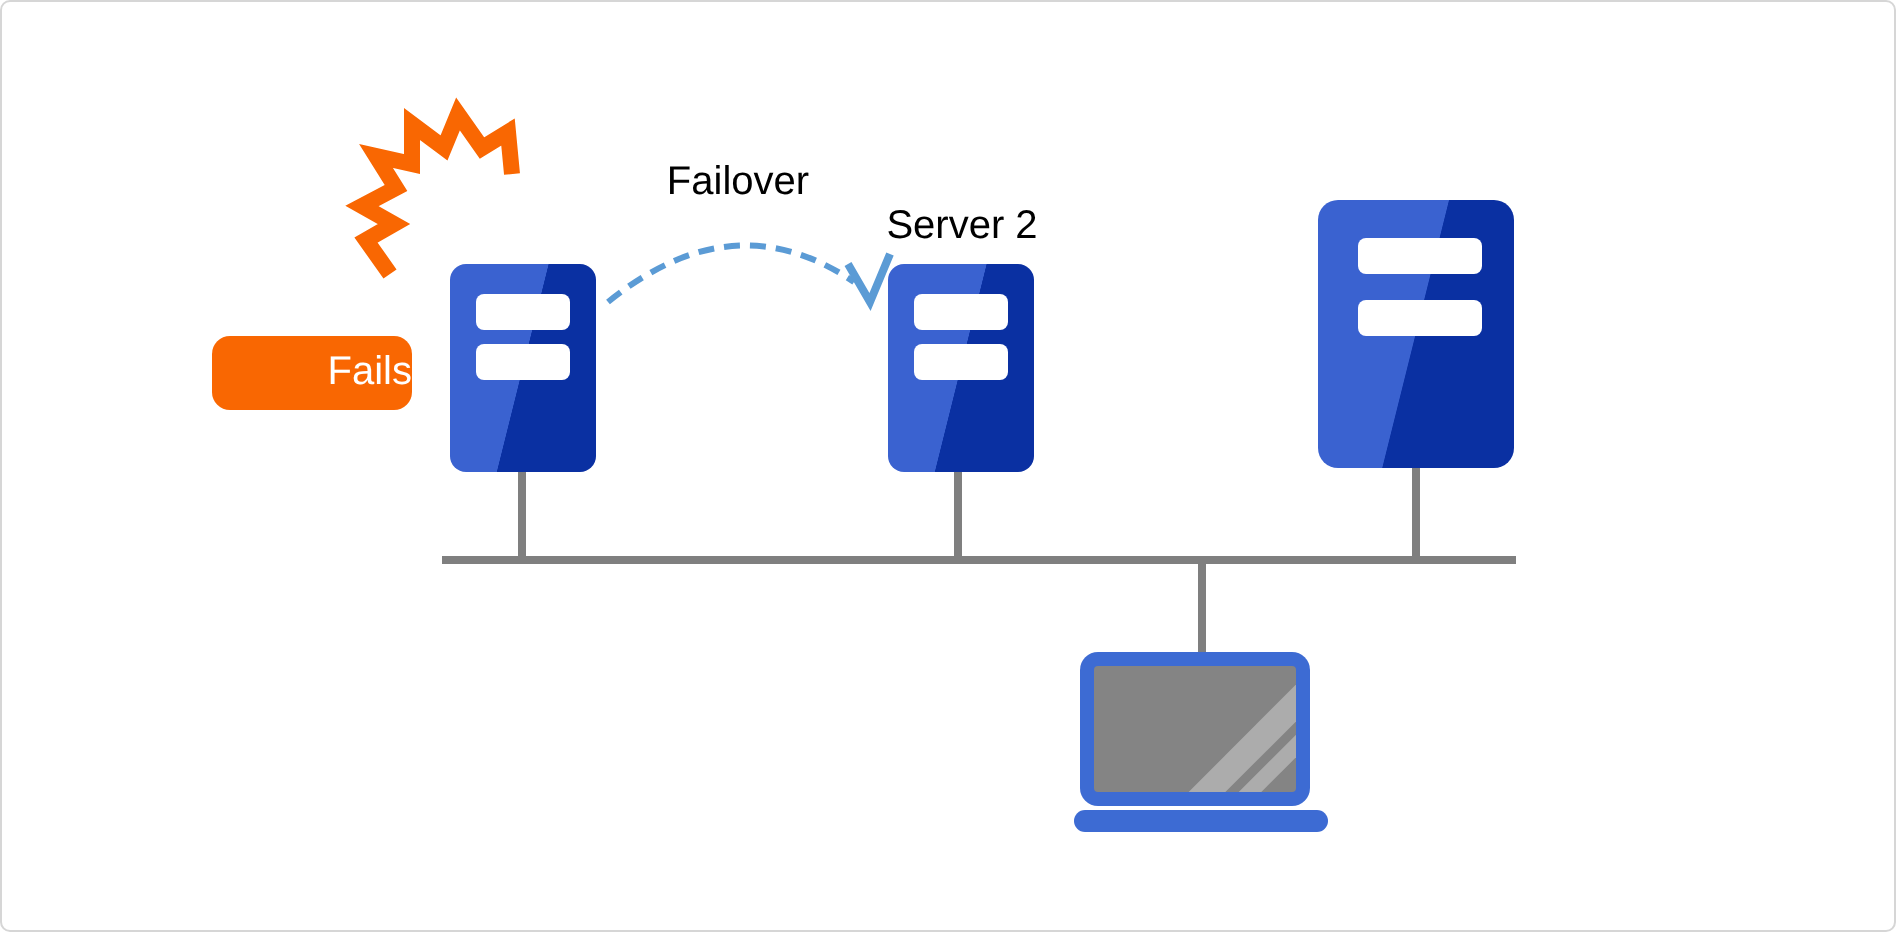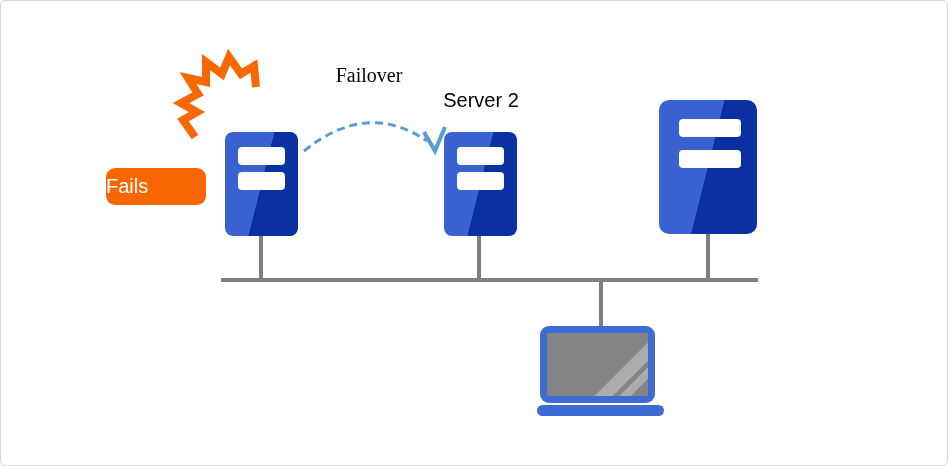--- a/index.html
+++ b/index.html
@@ -45,21 +45,21 @@
   
   .badge{
     position:absolute;
     left:105px;top:167px;
     width:100px;height:37px;
     background:#F96702;
     border-radius:9px;
     color:#fff;
     font-size:20px;
     line-height:37px;
-    text-align:left;
+    text-align:right;
   }
   
   .laptop-frame{
     position:absolute;
     left:539px;top:325px;
     width:115px;height:77px;
     background:#3D6BD3;
     border-radius:9px;
   }
   .laptop-screen{
@@ -103,23 +103,23 @@
     <polyline points="194,136 182,119 196,111 180,102 197,93 187,77 205,81 205,61 221,73 228,56 240,73 253,65 255,86" fill="none" stroke="#F96702" stroke-width="8" stroke-linejoin="miter" stroke-miterlimit="8"></polyline>
   </svg>
 
   <div class="server sm" style="left:224px;top:131px;">
     <div class="bar b1"></div>
     <div class="bar b2"></div>
   </div>
 
   <div class="badge">Fails</div>
 
-  <div class="lbl" style="left:308px;top:63px;width:120px;font-family:Liberation Serif, serif;">Failover</div>
+  <div class="lbl" style="left:308px;top:79px;width:120px;">Failover</div>
 
-  <div class="lbl" style="left:420px;top:88px;width:120px;">Server 2</div>
+  <div class="lbl" style="left:420px;top:101px;width:120px;">Server 2</div>
   <div class="server sm" style="left:443px;top:131px;">
     <div class="bar b1"></div>
     <div class="bar b2"></div>
   </div>
 
   <div class="server lg" style="left:658px;top:99px;">
     <div class="bar b1"></div>
     <div class="bar b2"></div>
   </div>
 

